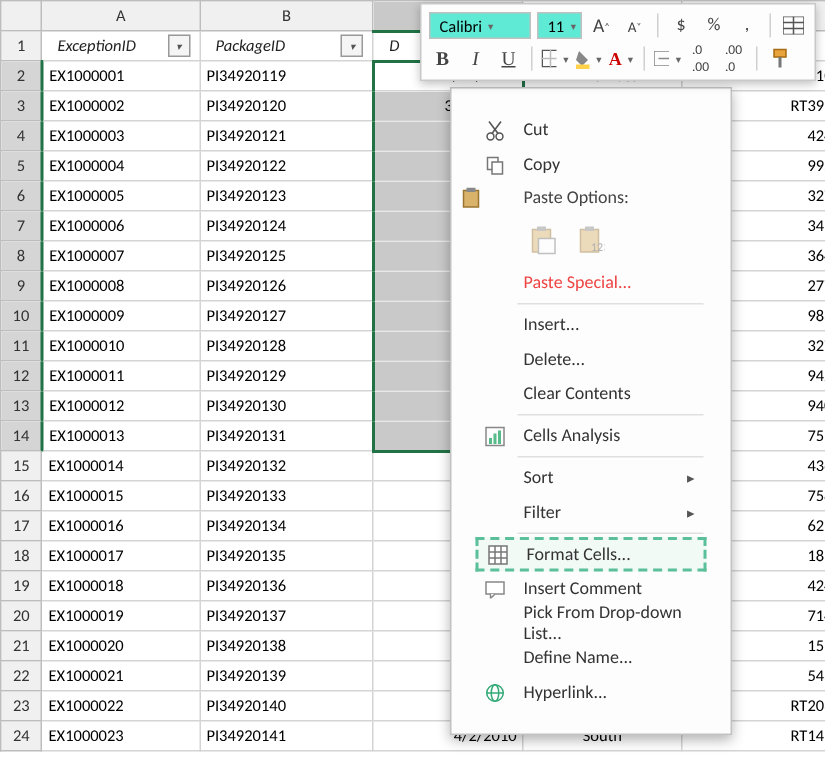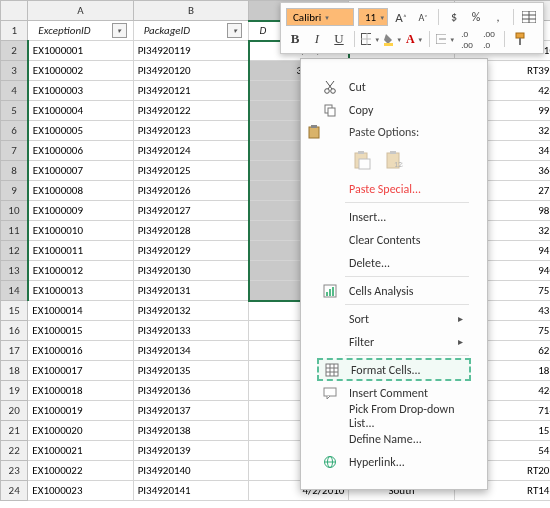--- a/index.html
+++ b/index.html
@@ -83,21 +83,21 @@
     position: absolute; left: 280px; top: 2px;
     background: #fdfdfd; border: 1px solid #c8c8c8;
     box-shadow: 0 2px 6px rgba(0,0,0,0.25);
     padding: 3px 5px;
     font-size: 11px;
     z-index: 10;
   }
   .minitb .row1, .minitb .row2 { display: flex; align-items: center; gap: 4px; height: 22px; }
   .minitb .sep { width: 1px; height: 16px; background: #d0d0d0; margin: 0 2px; }
   .fontbox, .sizebox {
-    border: 1px solid #c0c0c0; background: #fdba74; height: 18px;
+    border: 1px solid #c0c0c0; background: #5eead4; height: 18px;
     display: flex; align-items: center; padding: 0 3px 0 6px; font-size: 11px;
   }
   .fontbox { width: 68px; }
   .sizebox { width: 30px; justify-content: space-between; }
   .dd { font-size: 7px; color: #666; margin-left: 4px; }
   .tbico { width: 18px; height: 18px; display: flex; align-items: center; justify-content: center; font-size: 12px; color: #444; cursor: default; }
   .tbico.bold { font-weight: bold; font-family: "Times New Roman", serif; font-size: 13px; }
   .tbico.italic { font-style: italic; font-family: "Times New Roman", serif; font-size: 13px; }
   .tbico svg { display: block; }
 
@@ -480,24 +480,24 @@
     </div>
   </div>
   <div class="mi disabled">
     <span>Paste Special...</span>
   </div>
   <div class="msep"></div>
   <div class="mi">
     <span>Insert...</span>
   </div>
   <div class="mi">
+    <span>Delete...</span>
+  </div>
+  <div class="mi">
     <span>Clear Contents</span>
-  </div>
-  <div class="mi">
-    <span>Delete...</span>
   </div>
   <div class="msep"></div>
   <div class="mi">
     <span class="mico">
       <svg width="14" height="14">
           <rect x="1" y="1" width="12" height="12" fill="none" stroke="#888"></rect>
           <rect x="3" y="8" width="2" height="4" fill="#5b8"></rect>
           <rect x="6" y="5" width="2" height="7" fill="#5b8"></rect>
           <rect x="9" y="3" width="2" height="9" fill="#5b8"></rect>
         </svg>

